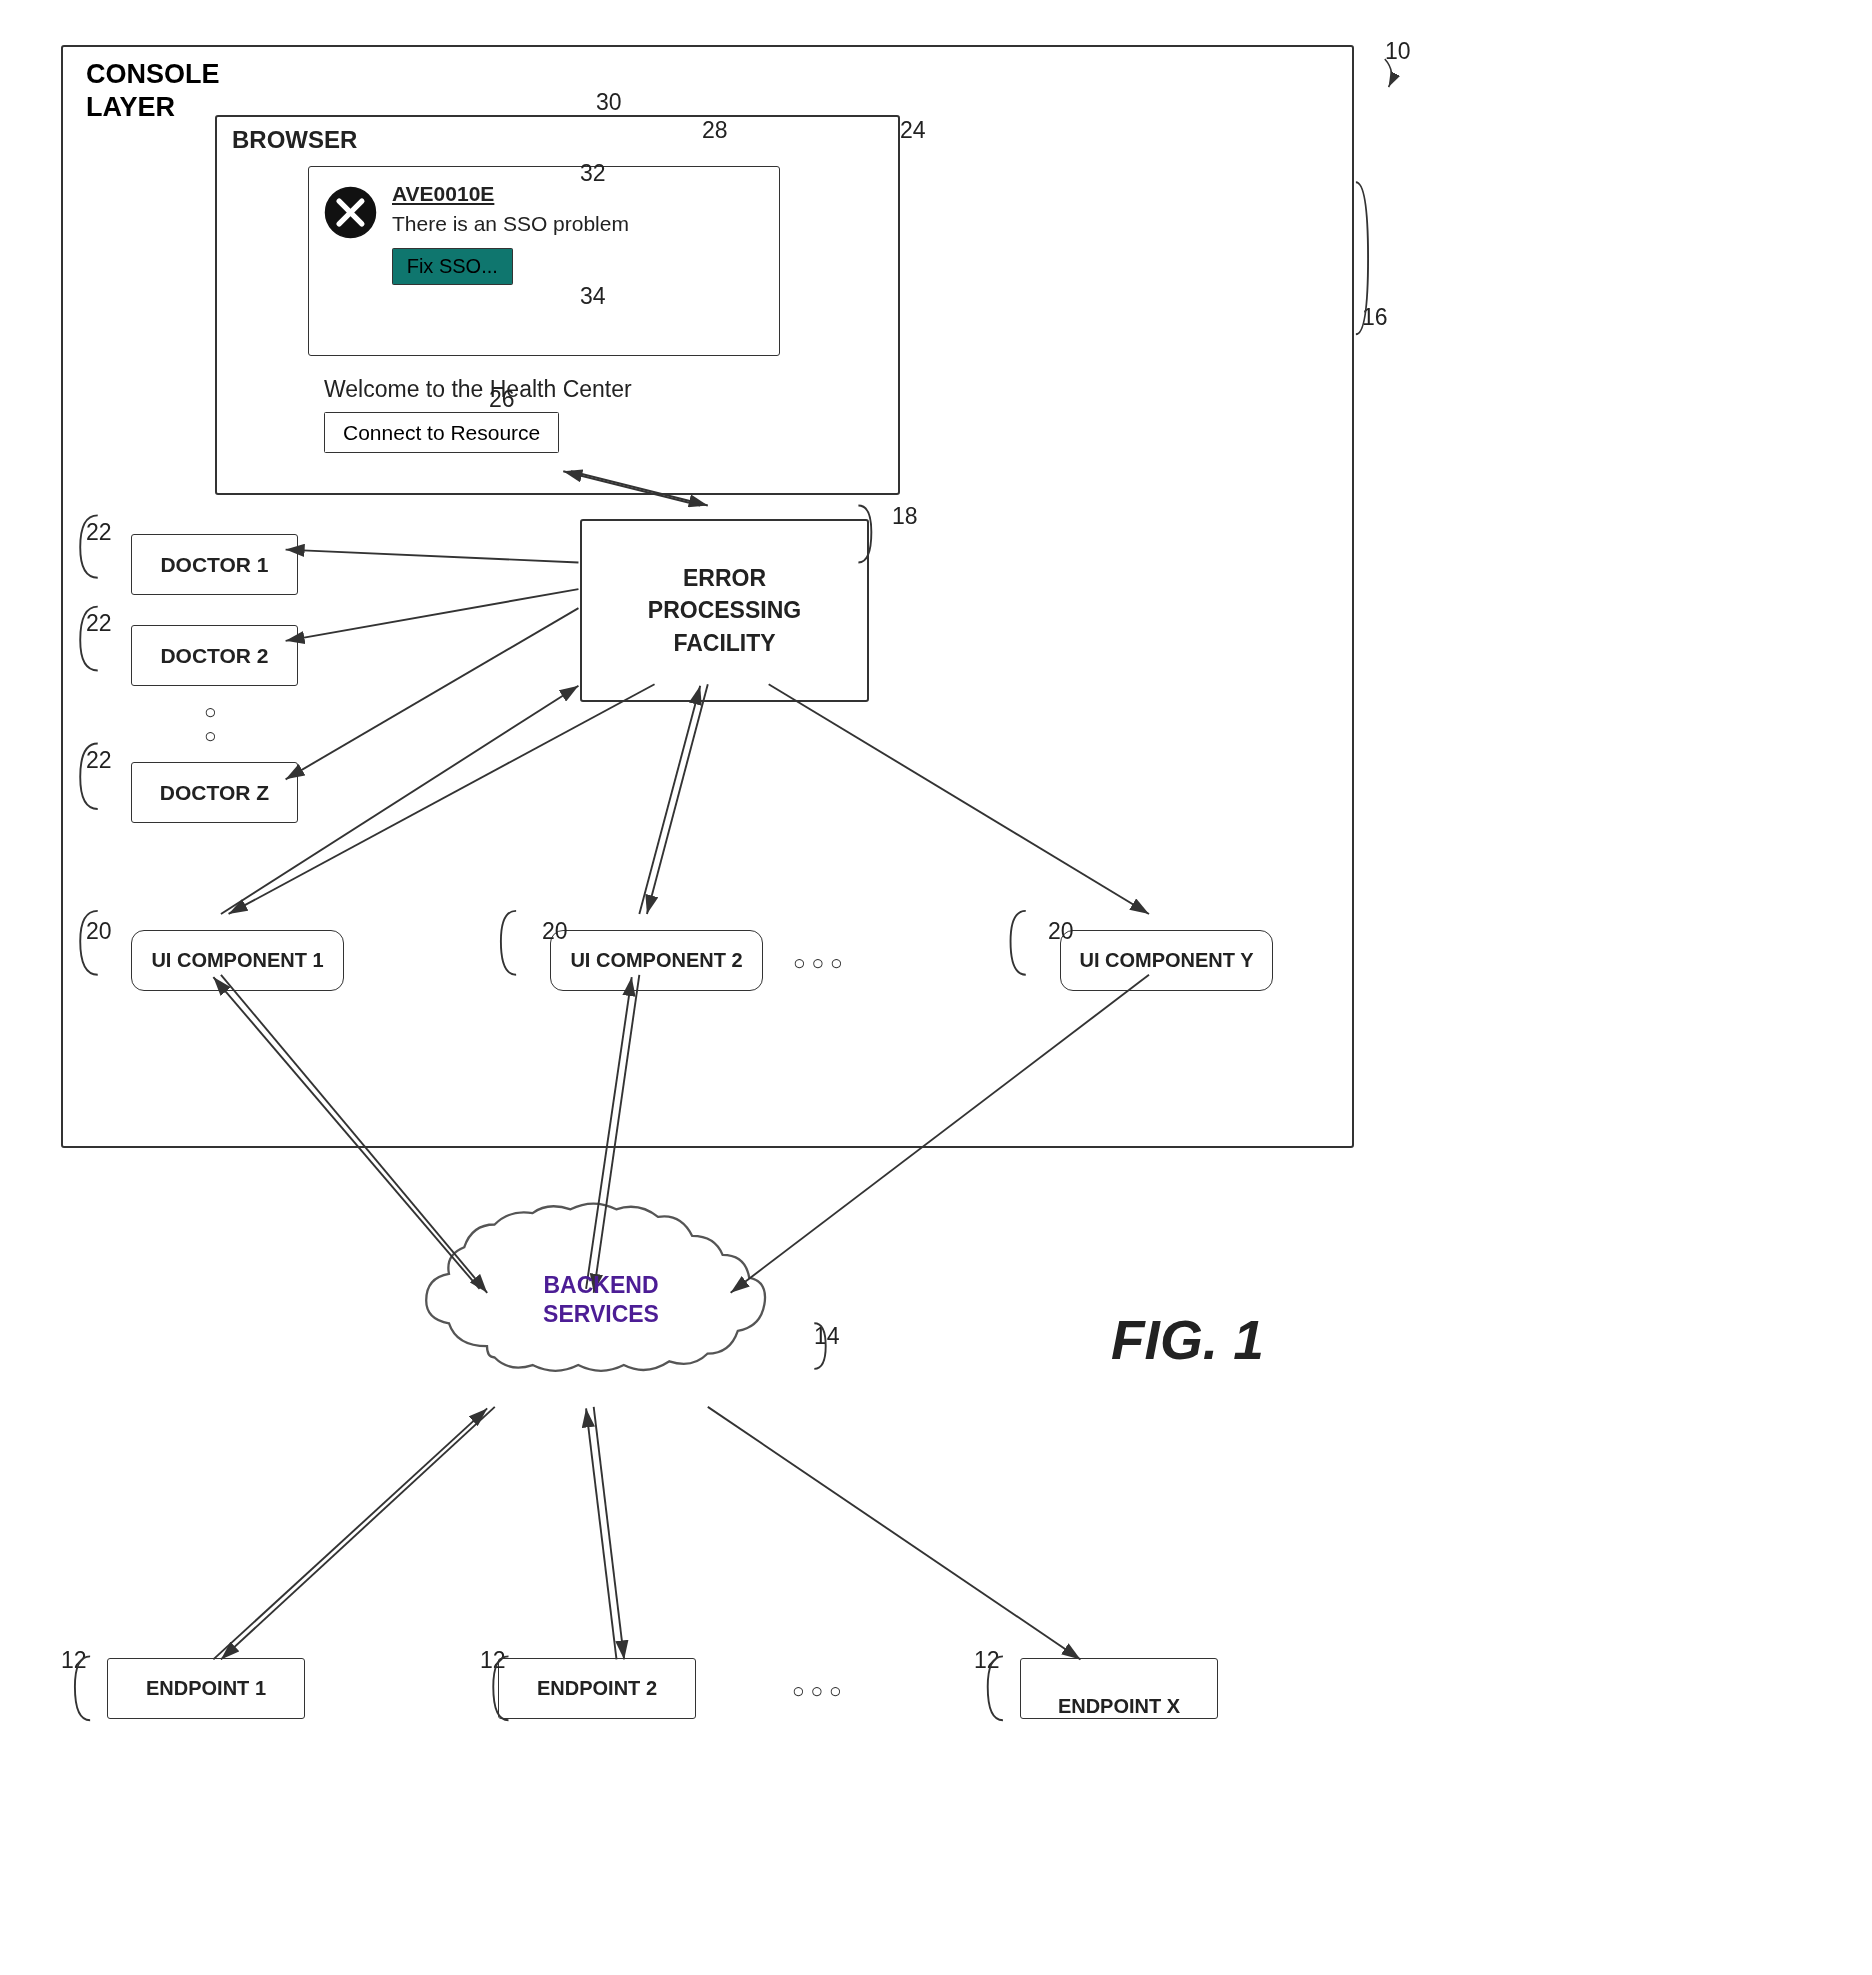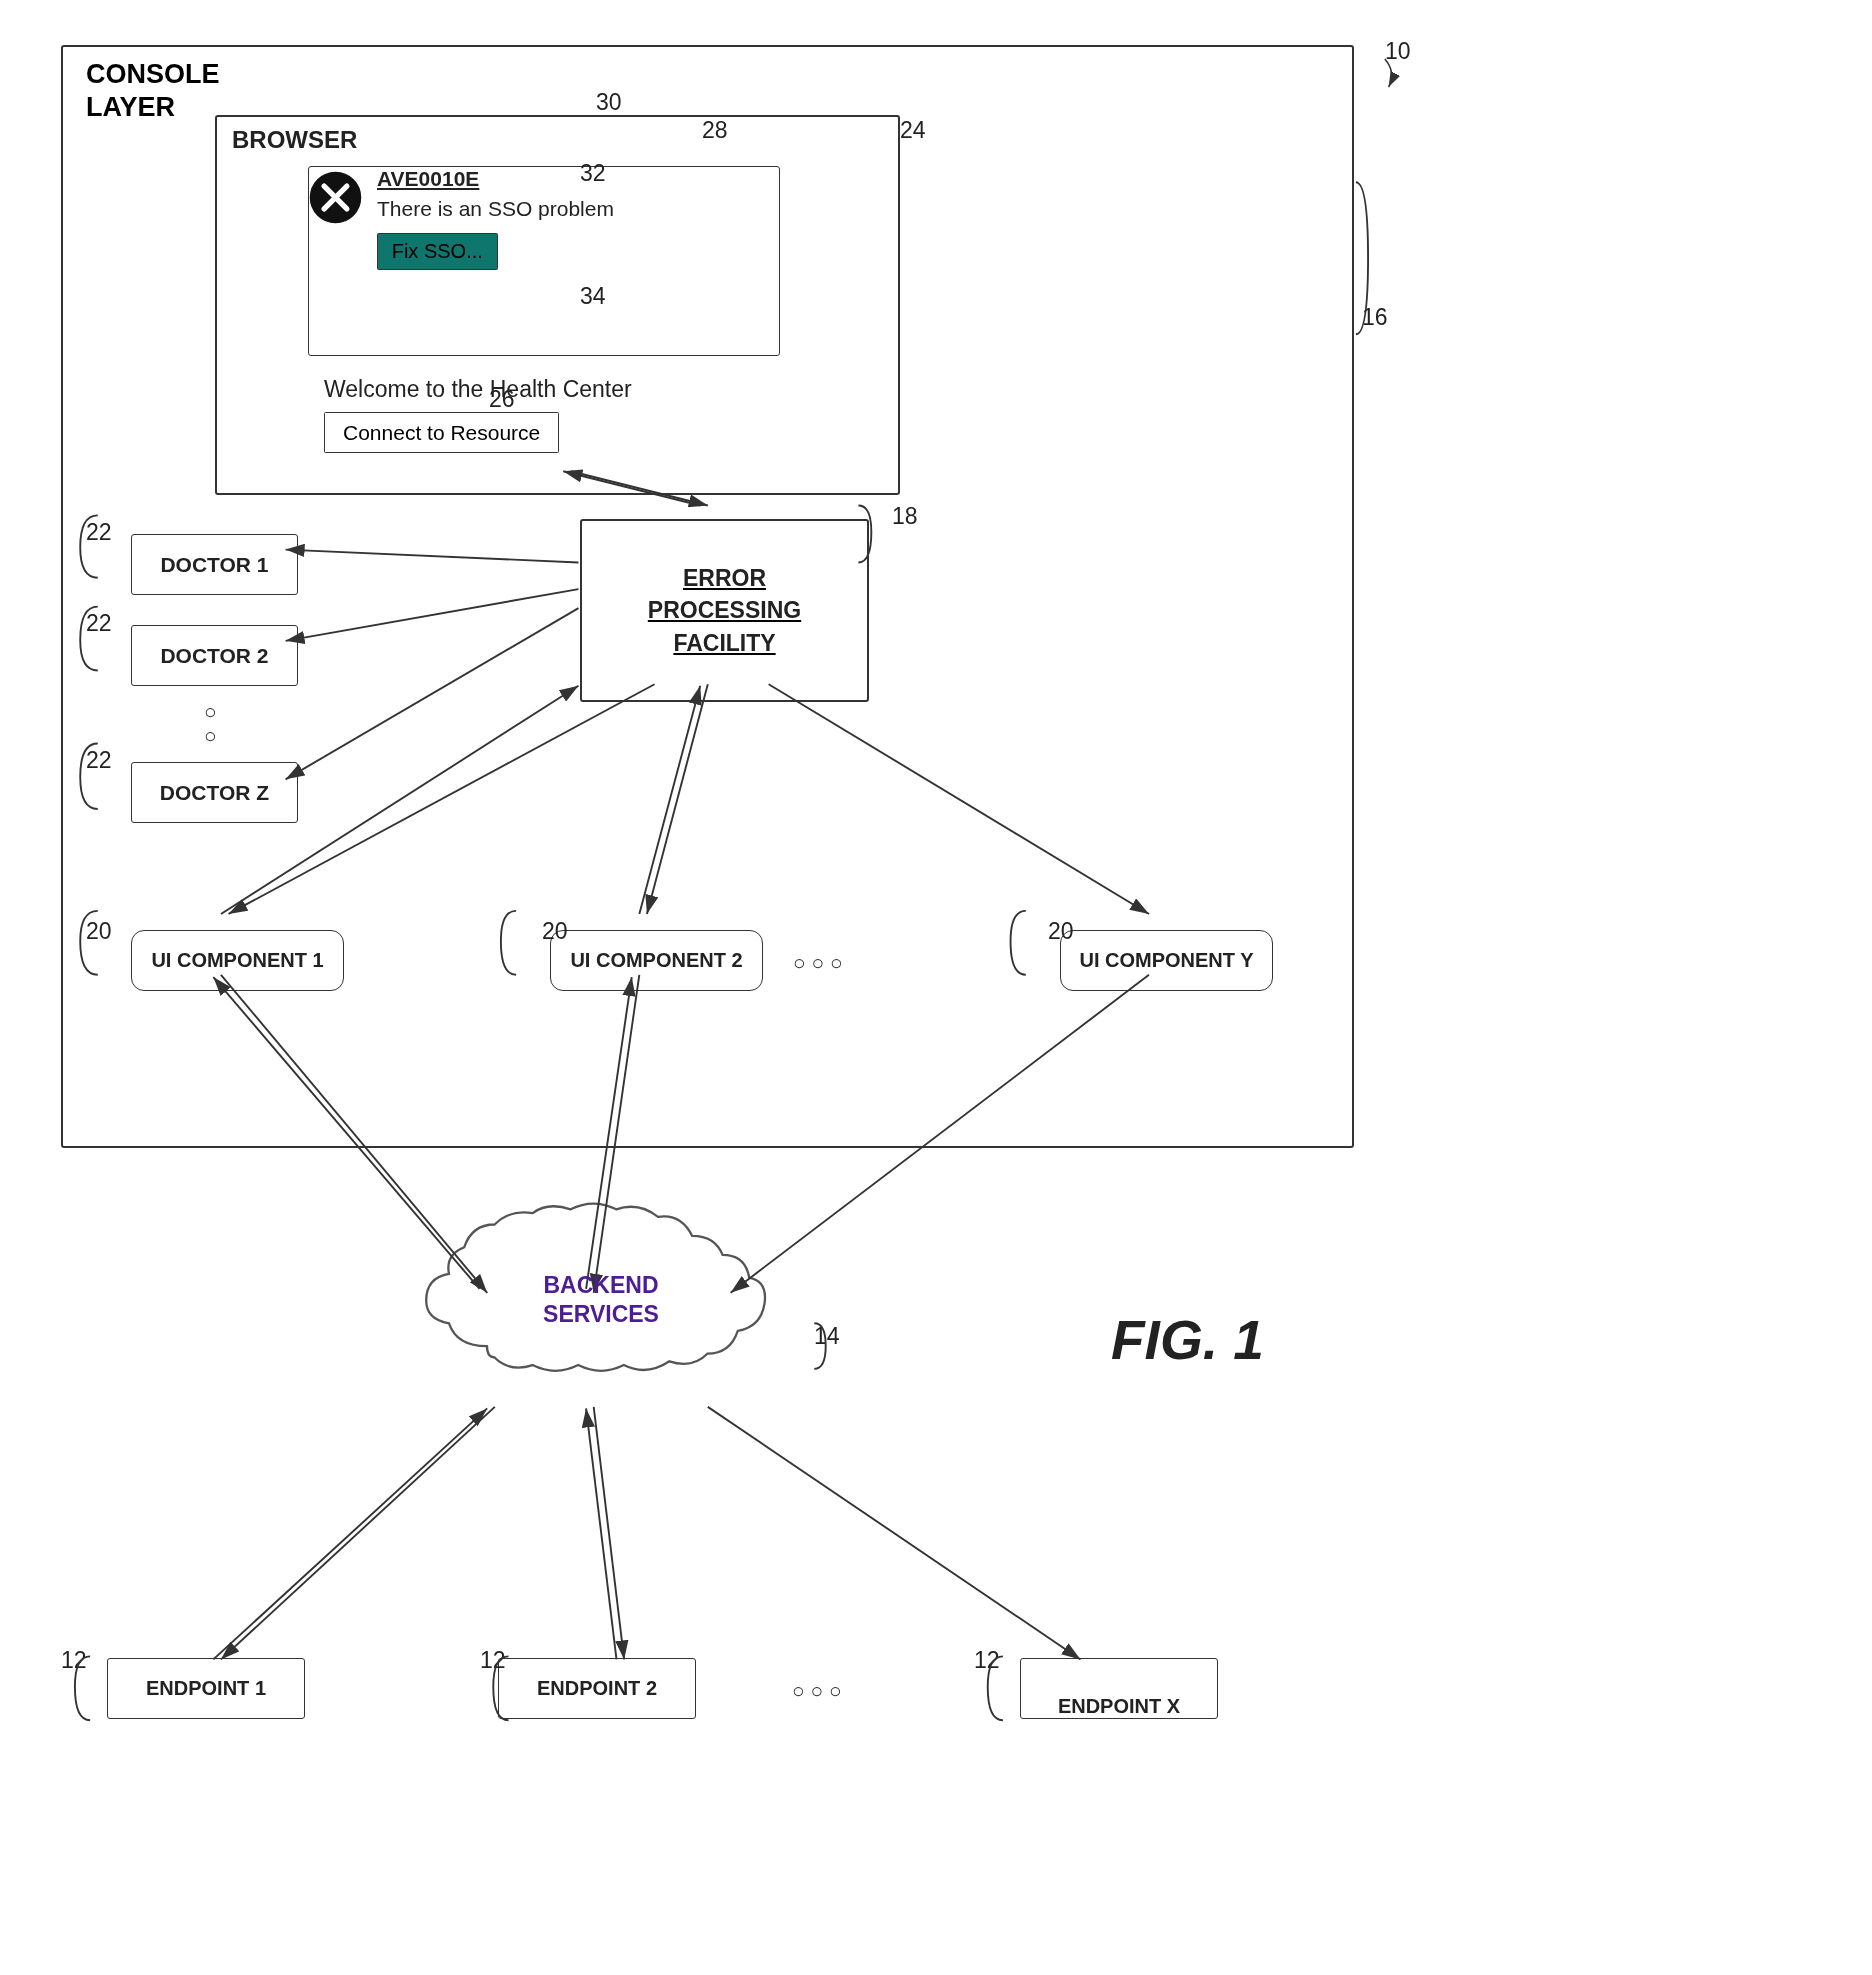--- a/index.html
+++ b/index.html
@@ -74,20 +74,21 @@
       position: absolute;
       top: 49px;
       left: 91px;
       width: 472px;
       height: 190px;
       border: 1.5px solid #333;
       border-radius: 3px;
       background: #fff;
       display: flex;
       align-items: flex-start;
+      padding: 15px;
       gap: 15px;
     }
 
     .error-icon {
       width: 53px;
       height: 53px;
       flex-shrink: 0;
       margin-top: 3.8px;
     }
 
@@ -151,21 +152,20 @@
       top: 472px;
       left: 517px;
       width: 289px;
       height: 183px;
       border: 2.3px solid #333;
       border-radius: 3px;
       display: flex;
       align-items: center;
       justify-content: center;
       text-align: center;
-      text-decoration: underline;
     }
 
     .epf-label {
       font-size: 23px;
       font-weight: bold;
       color: #222;
       line-height: 1.4;
     }
 
     

